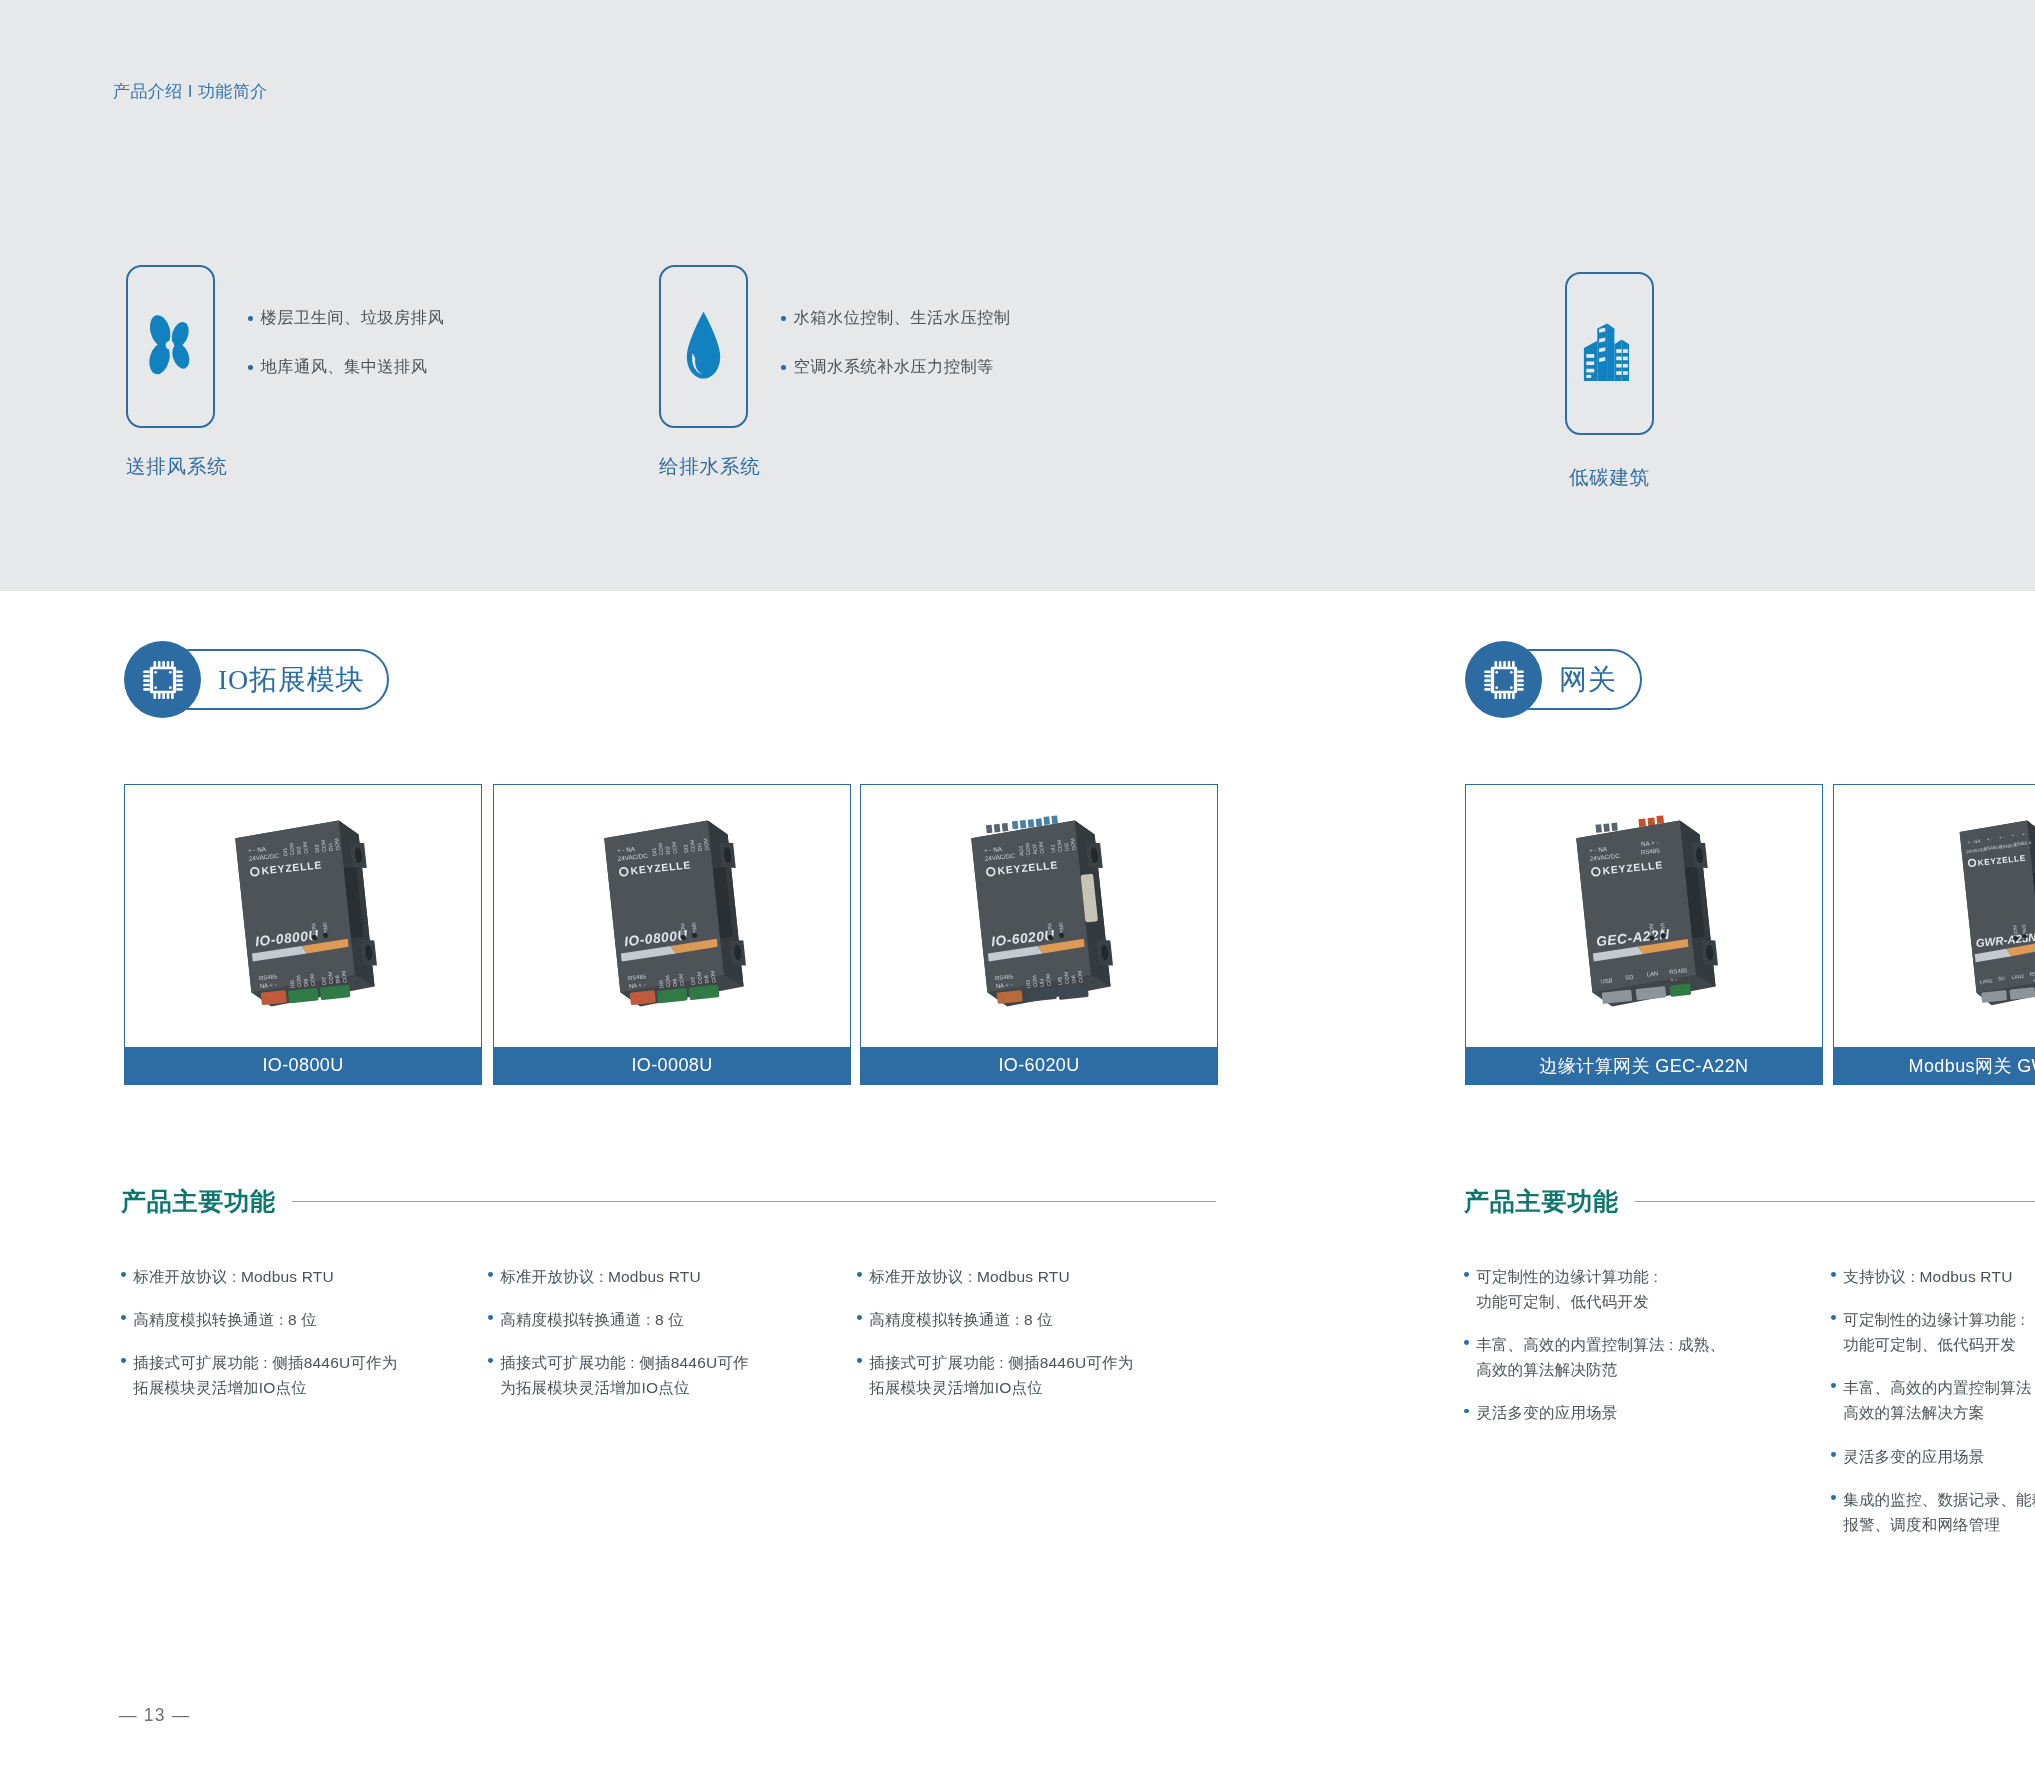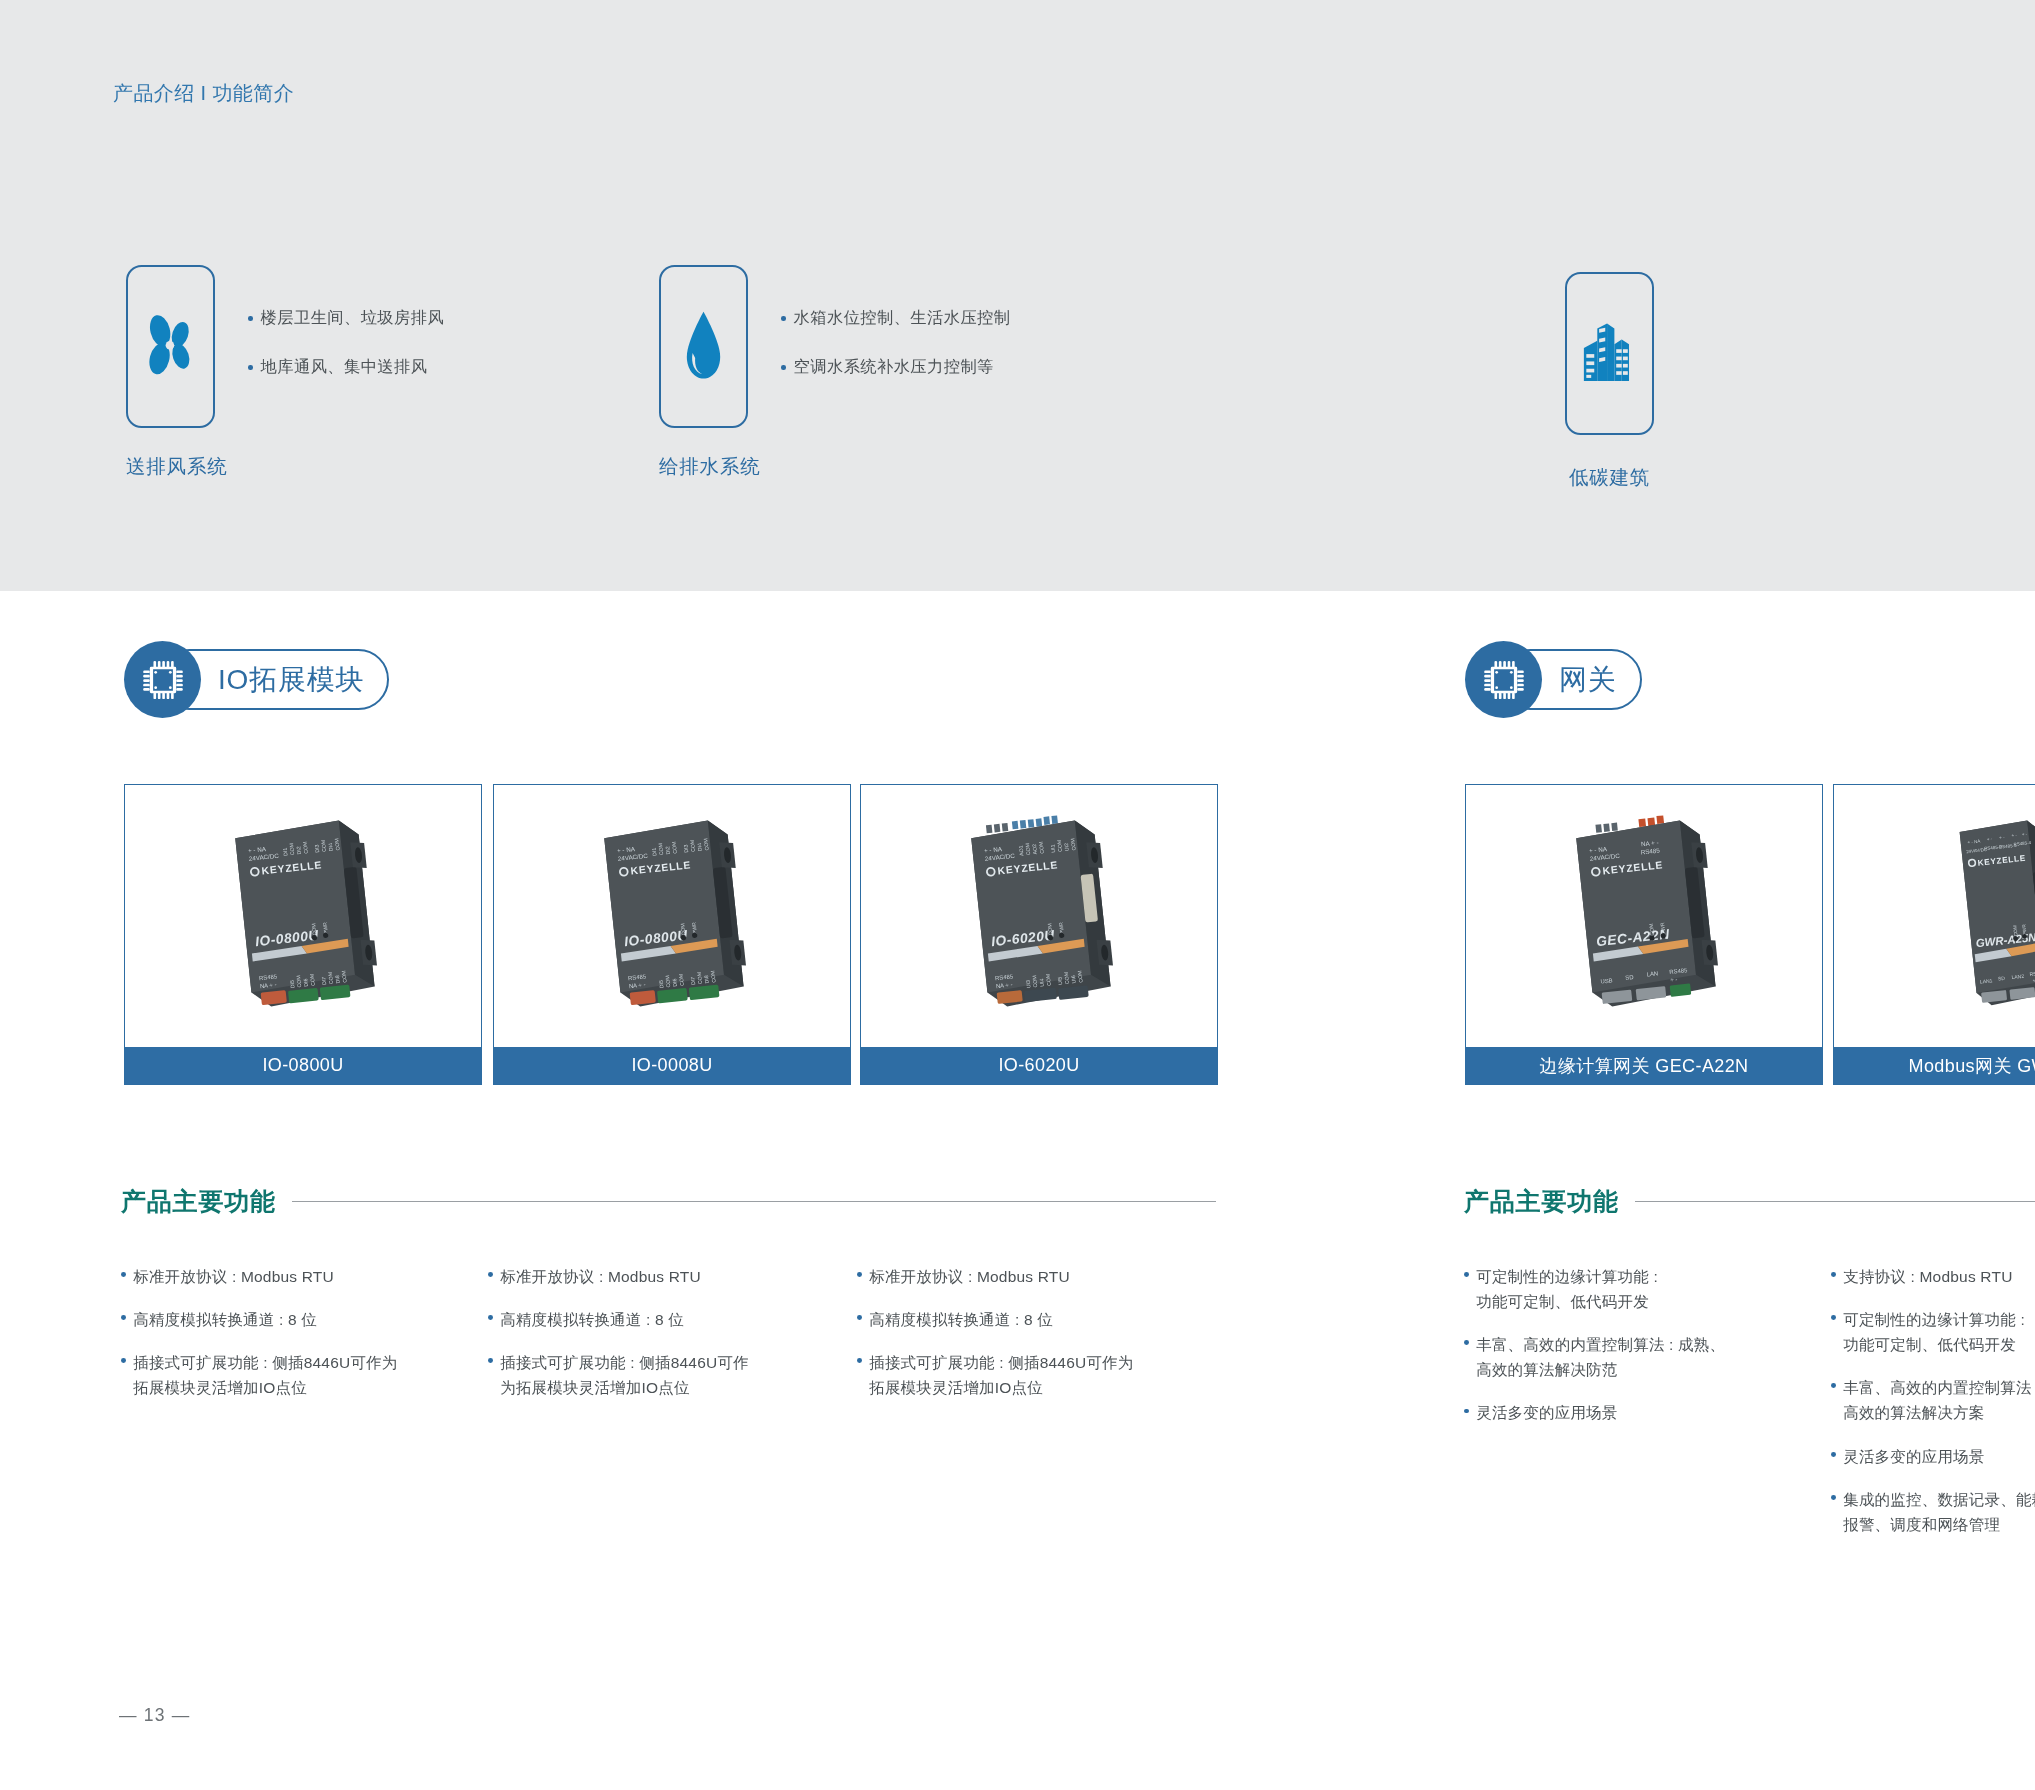--- a/index.html
+++ b/index.html
@@ -13,21 +13,21 @@
 
   
   .grey-band {
     position: absolute; left: 0; top: 0; width: 2622px; height: 591px;
     background: #e7e8e9;
   }
 
   
   .run-head {
     position: absolute; top: 80px;
-    font-size: 20px; letter-spacing: 0.4px; color: #3277ae; white-space: nowrap;
+    font-size: 17px; letter-spacing: 0.4px; color: #3277ae; white-space: nowrap;
   }
   .run-head.left  { left: 113px; }
 
   
   .page-num {
     position: absolute; bottom: 65px;
     font-size: 17.5px; color: #6d7276; letter-spacing: 1.2px; white-space: nowrap;
   }
   .page-num.left  { left: 119px; }
 
@@ -68,21 +68,21 @@
     width: 89px; margin-left: 0px;
   }
   .tile .tcap-wrap { width: 89px; display: flex; justify-content: center; }
 
   
   .sec-header { position: absolute; height: 77px; }
   .sec-pill {
     position: absolute; left: 35px; top: 8.1px; height: 61px;
     border: 2.4px solid #2d6ca2; border-radius: 33px;
     display: flex; align-items: center;
-    padding-left: 57px; padding-right: 23px;
+    padding-left: 57px; padding-right: 23px; font-family: Liberation Serif, serif;
   }
   .sec-pill-label {
     font-size: 28px; color: #2d6ca2; letter-spacing: 0.8px; white-space: nowrap;
   }
   .chip-circle {
     position: absolute; left: 0; top: 0; width: 77px; height: 77px;
     border-radius: 50%; background: #2d6ca2;
     display: flex; align-items: center; justify-content: center;
   }
 

